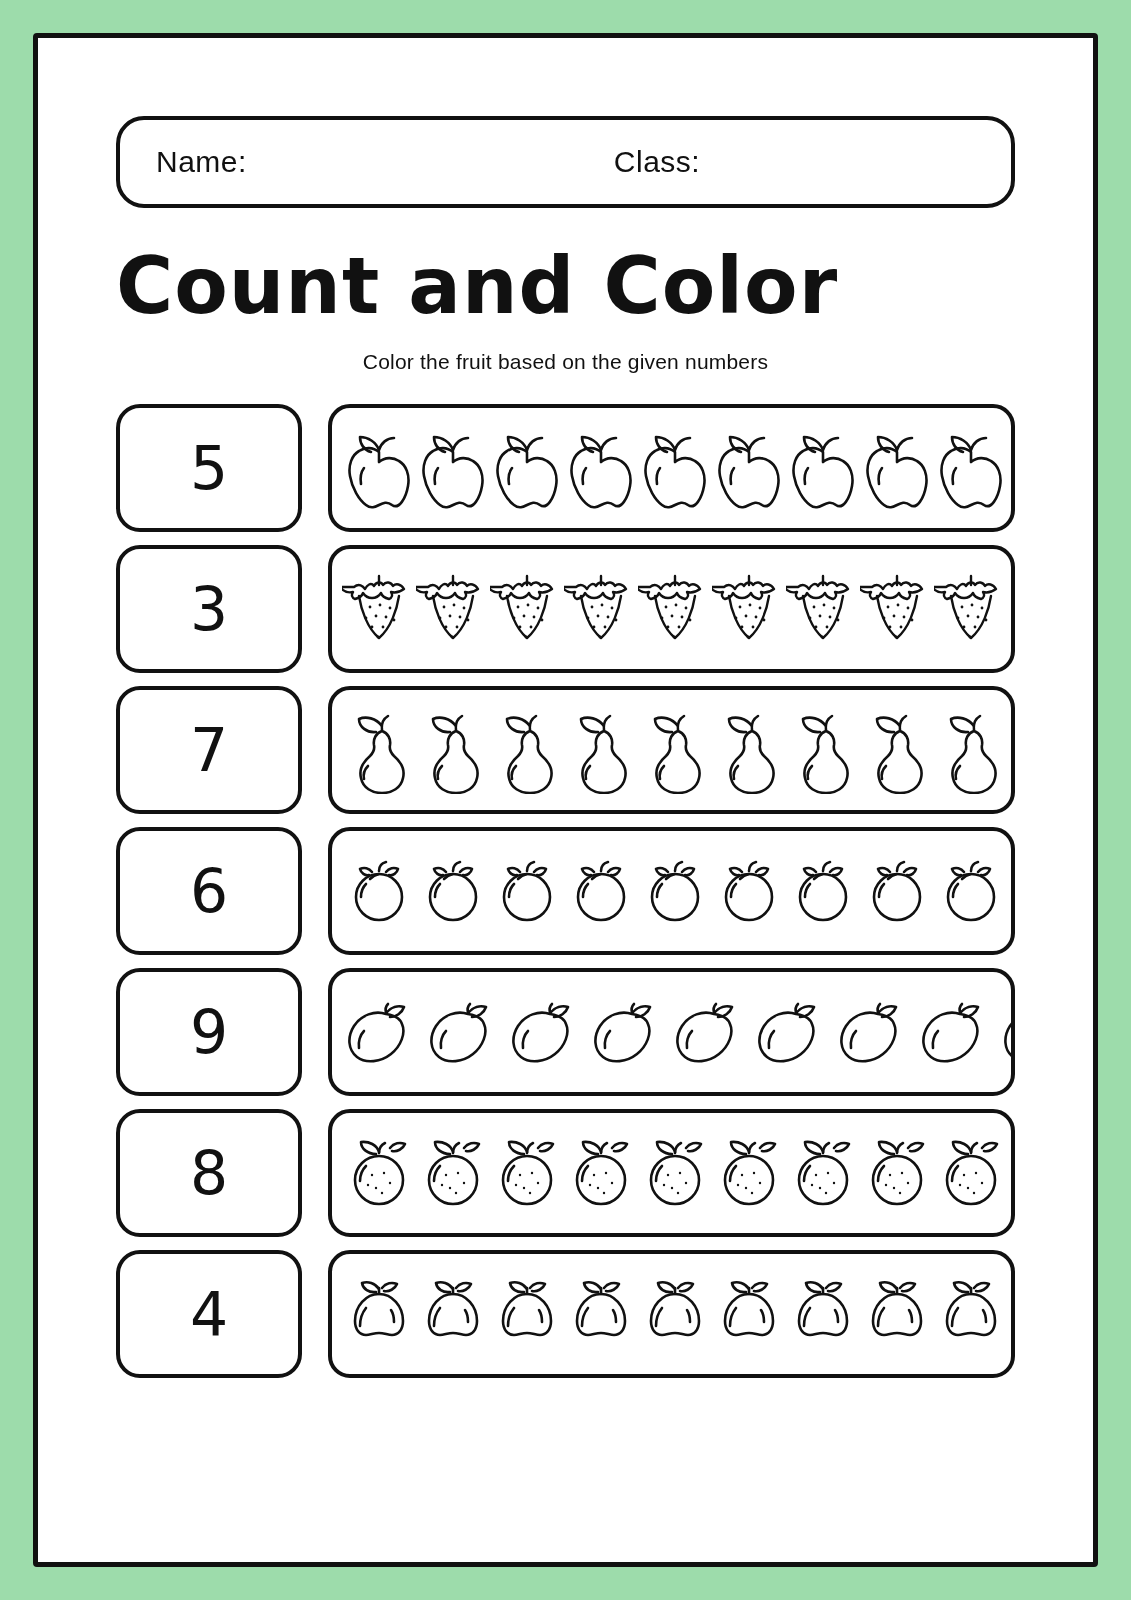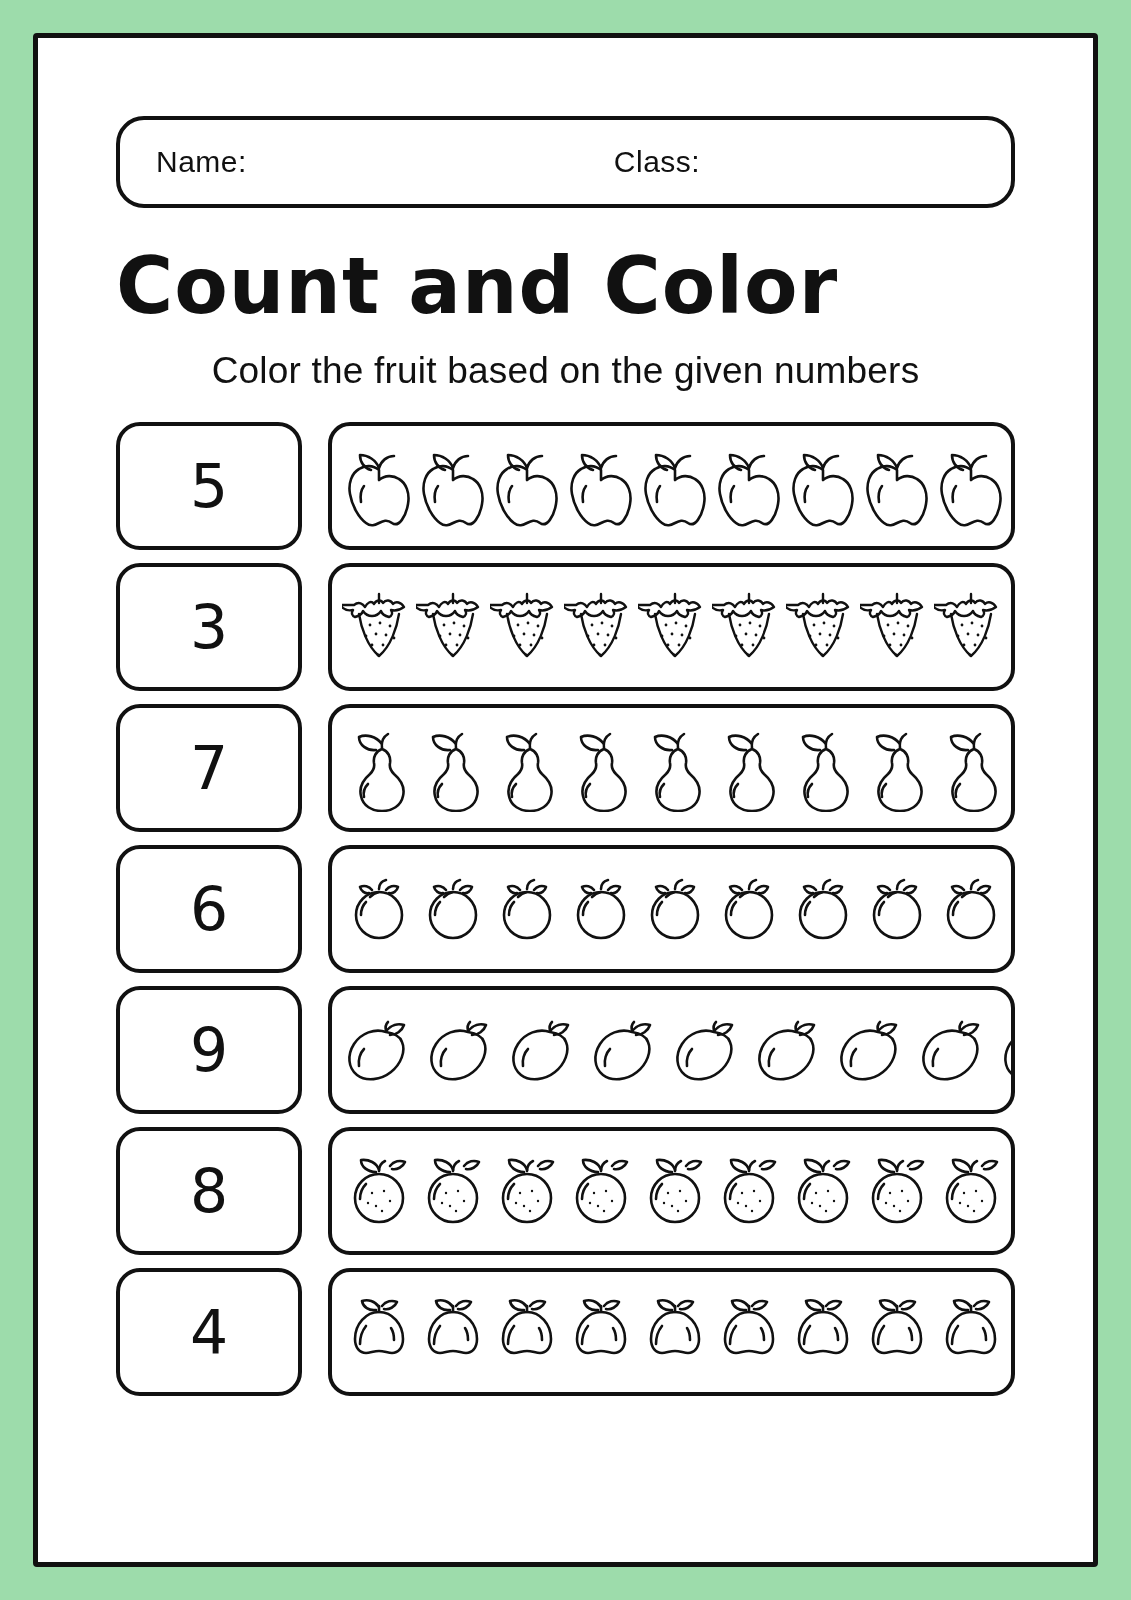--- a/index.html
+++ b/index.html
@@ -56,21 +56,21 @@
     font-family: "DejaVu Sans", sans-serif;
     font-weight: bold;
     font-size: 78px;
     letter-spacing: 1px;
     color: #111111;
     margin-top: 38px;
     line-height: 1.05;
   }
   .subtitle {
     text-align: center;
-    font-size: 37px;
+    font-size: 21px;
     color: #111111;
     margin-top: 22px;
     letter-spacing: 0.2px;
   }
 
   
   .rows {
     margin-top: 30px;
   }
   .row {

